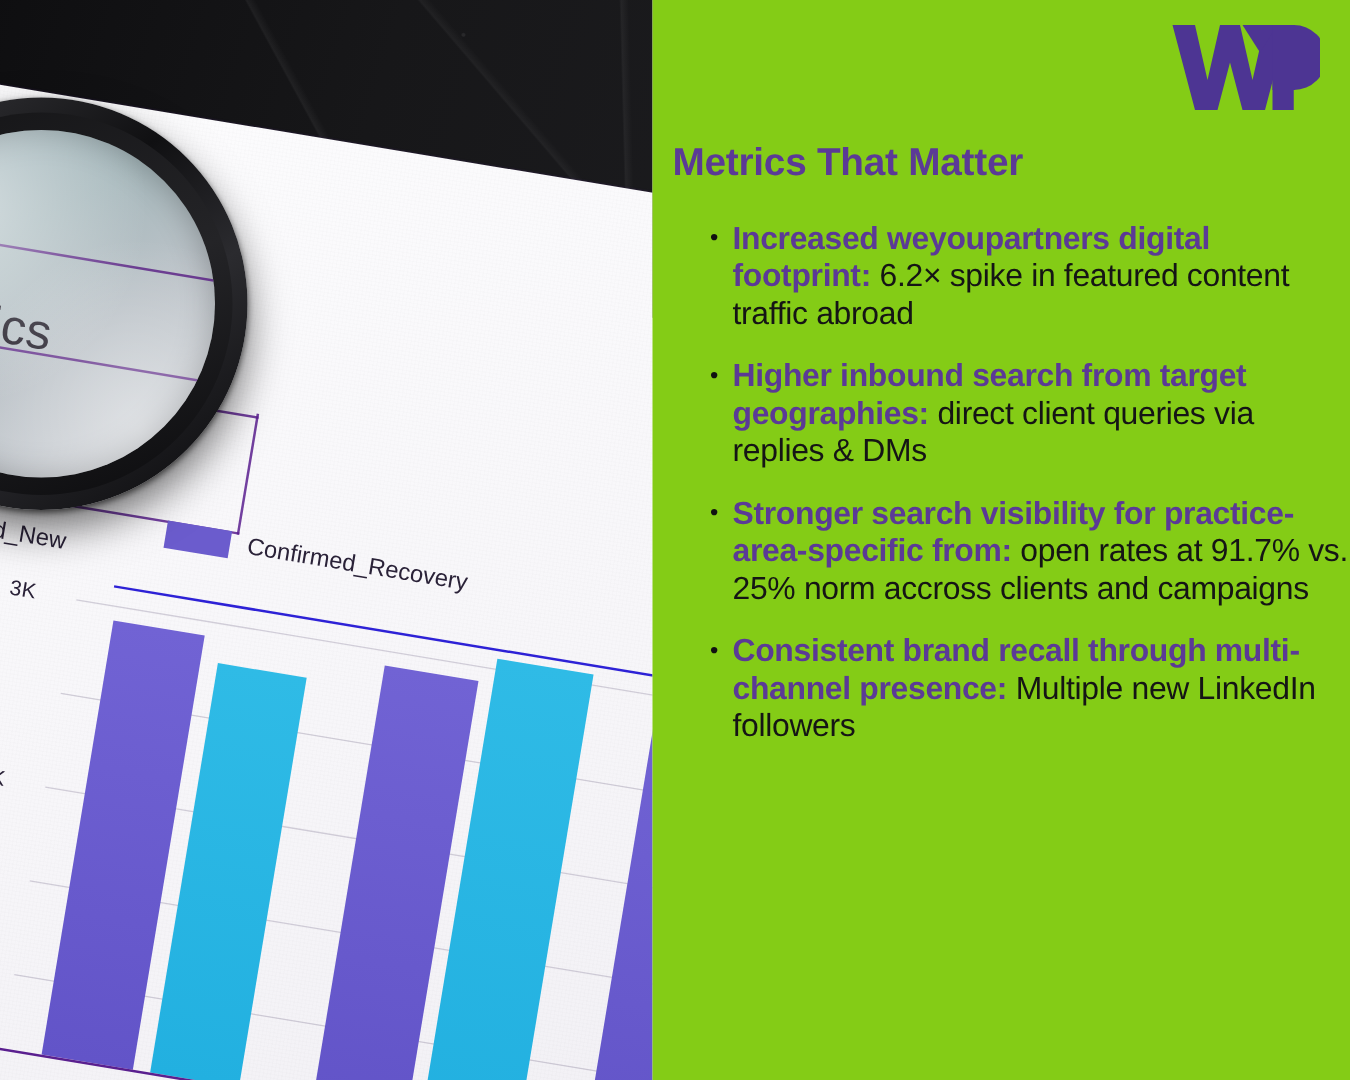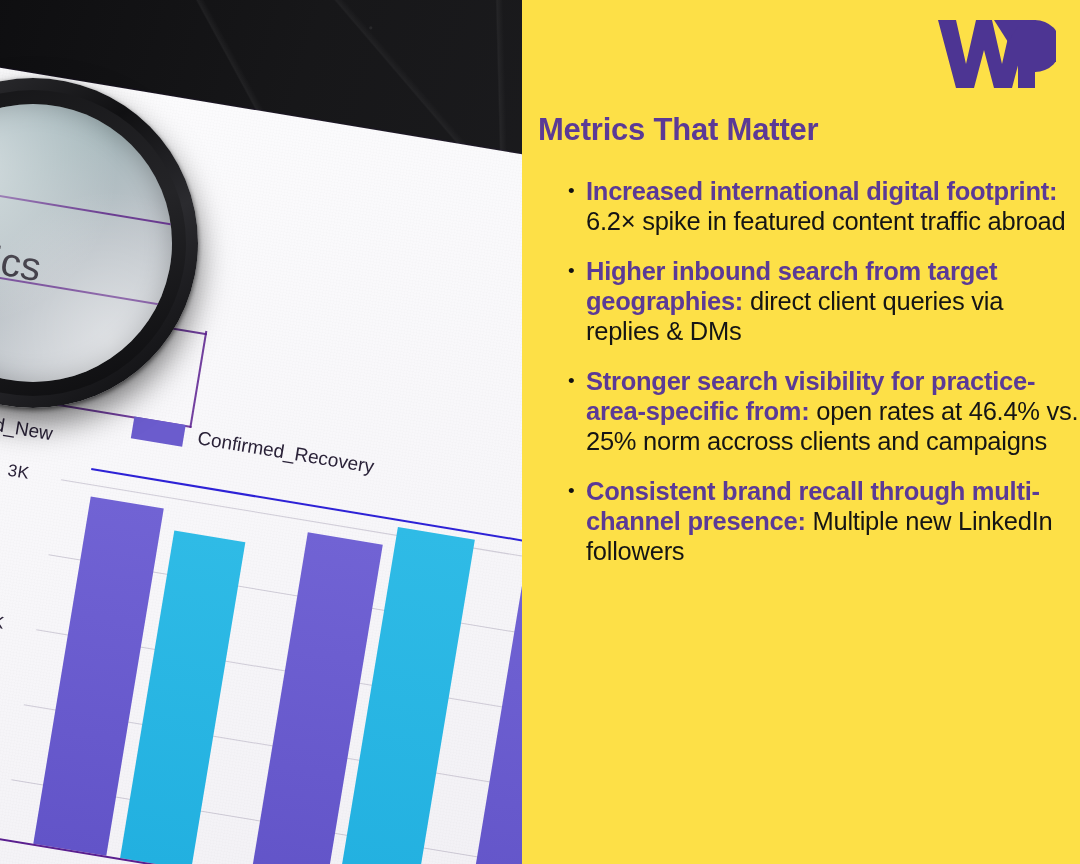--- a/index.html
+++ b/index.html
@@ -85,21 +85,21 @@
     position:absolute; left:-16px; top:128px; font-size:40px; color:#16121e;
     transform:rotate(9.4deg); white-space:nowrap; letter-spacing:.2px;
   }
   .lens-sheen{
     position:absolute; inset:0;
     background:radial-gradient(ellipse at 26% 22%, rgba(255,255,255,.55) 0%, rgba(255,255,255,0) 52%),
                radial-gradient(ellipse at 78% 86%, rgba(255,255,255,.40) 0%, rgba(255,255,255,0) 45%);
   }
 
   
-  .content { position:absolute; left:522px; top:0; width:558px; height:864px; background:#fde047; }
+  .content { position:absolute; left:522px; top:0; width:558px; height:864px; background:#84cc16; }
 
   .logo { position:absolute; right:24px; top:16px; width:120px; height:76px; }
 
   .page-title {
     position:absolute; left:16px; top:112px;
     font-size:31px; font-weight:bold; color:#5b3a96; letter-spacing:-.2px;
   }
 
   .bullets { position:absolute; left:46px; top:176px; width:512px; }
   .bullet { display:flex; margin-bottom:20px; }
@@ -198,31 +198,31 @@
       <path d="M99,4 a26,26 0 0 1 0,52 L99,4 Z" fill="#4d3593"></path>
       <rect x="82" y="4" width="18" height="52" fill="#4d3593"></rect>
     </svg>
 
     <div class="page-title">Metrics That Matter</div>
 
     <div class="bullets">
 
       <div class="bullet">
         <div class="bullet-dot">•</div>
-        <div class="bullet-body"><span class="bullet-lead">Increased international digital footprint:</span><span> 6.2× spike in featured content traffic abroad</span></div>
+        <div class="bullet-body"><span class="bullet-lead">Increased weyoupartners digital footprint:</span><span> 6.2× spike in featured content traffic abroad</span></div>
       </div>
 
       <div class="bullet">
         <div class="bullet-dot">•</div>
         <div class="bullet-body"><span class="bullet-lead">Higher inbound search from target geographies:</span><span> direct client queries via replies &amp; DMs</span></div>
       </div>
 
       <div class="bullet">
         <div class="bullet-dot">•</div>
-        <div class="bullet-body"><span class="bullet-lead">Stronger search visibility for practice-area-specific from:</span><span> open rates at 46.4% vs. 25% norm accross clients and campaigns</span></div>
+        <div class="bullet-body"><span class="bullet-lead">Stronger search visibility for practice-area-specific from:</span><span> open rates at 91.7% vs. 25% norm accross clients and campaigns</span></div>
       </div>
 
       <div class="bullet">
         <div class="bullet-dot">•</div>
         <div class="bullet-body"><span class="bullet-lead">Consistent brand recall through multi-channel presence:</span><span> Multiple new LinkedIn followers</span></div>
       </div>
 
     </div>
 
   </div>

